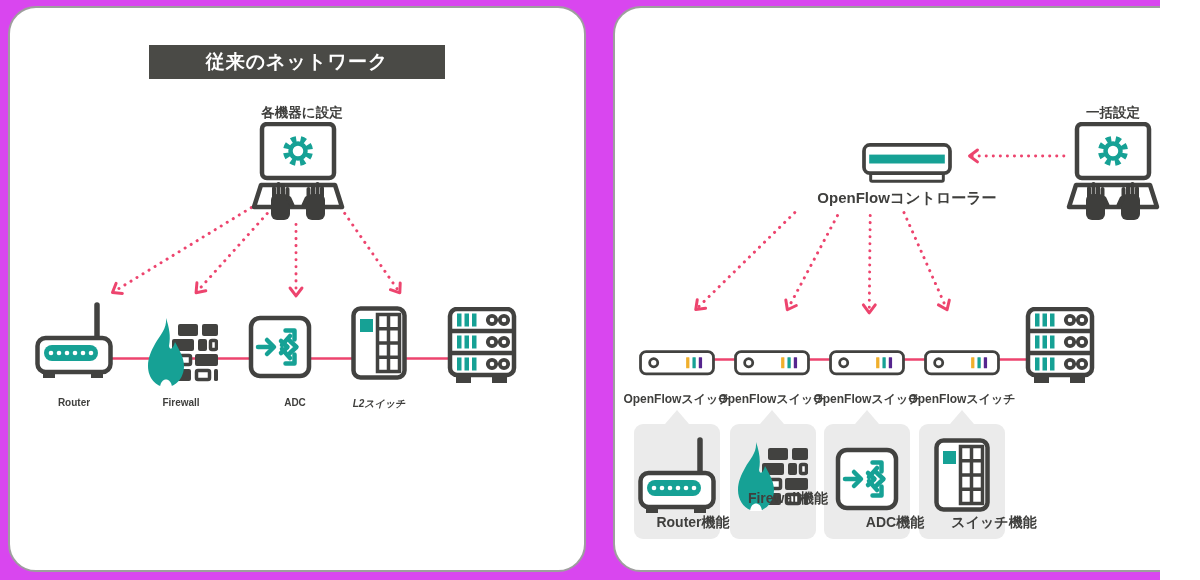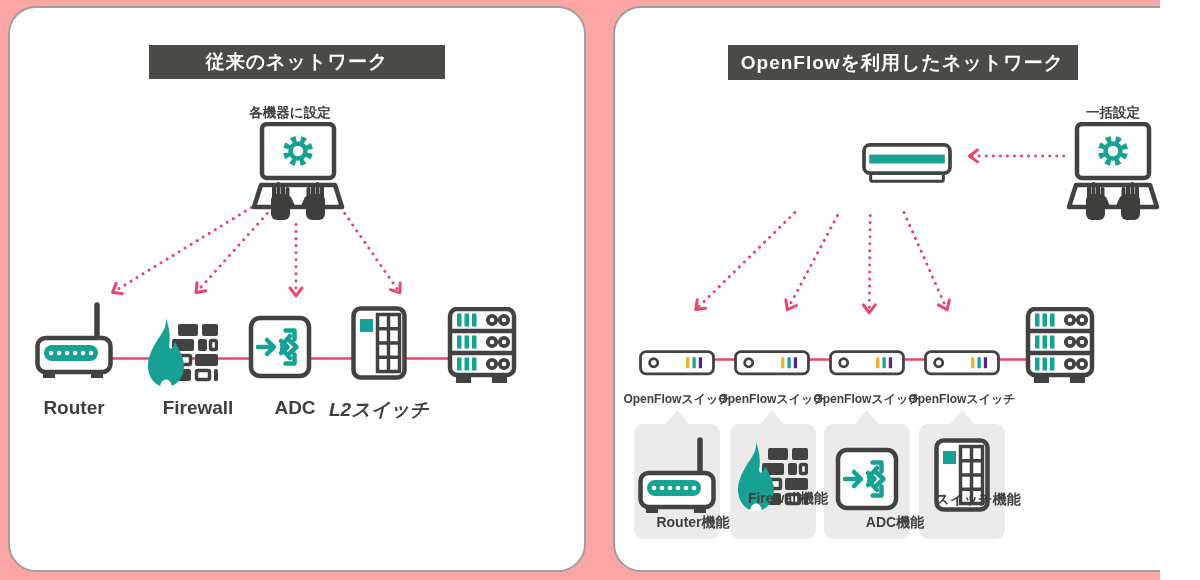--- a/index.html
+++ b/index.html
@@ -1,17 +1,17 @@
 <!DOCTYPE html>
 <html><head>
 <meta charset="utf-8">
 <style>
   html,body{margin:0;padding:0;background:#ffffff;}
   .canvas{
-    position:relative;width:1160px;height:580px;background:#fca5a5;overflow:hidden;
+    position:relative;width:1160px;height:580px;background:#d946ef;overflow:hidden;
     font-family:"Liberation Sans","DejaVu Sans",sans-serif;
   }
   .panel{
     position:absolute;top:6px;height:566px;background:#fff;
     border:2px solid #9E9E9E;border-radius:28px;box-sizing:border-box;
   }
   #panel-left{left:8px;width:578px;}
   #panel-right{left:613px;width:579px;}
   .abs{position:absolute;}
   .title-bar{
@@ -19,21 +19,21 @@
     background:#4A4A46;color:#ffffff;font-weight:700;font-size:19px;
     letter-spacing:1px;text-align:center;white-space:nowrap;
   }
   #panel-left .title-bar{width:296px;height:34px;line-height:34px;}
   #panel-right .title-bar{width:350px;height:35px;line-height:35px;}
   .lbl{
     position:absolute;font-weight:700;color:#3F3F3D;white-space:nowrap;
     transform:translateX(-50%);
   }
   .cfg-lbl{font-size:13.5px;}
-  .dev-lbl{font-size:19px;}
+  .dev-lbl{font-size:10px;}
   .ctrl-lbl{font-size:15px;}
   .sw-lbl{font-size:12px;}
   .fn-lbl{font-size:14px;margin-left:16px;}
   .overlay{position:absolute;left:0;top:0;width:100%;height:100%;}
   .gray-box{position:absolute;width:86px;height:115px;background:#EBEBEB;border-radius:9px;}
   .pointer{
     position:absolute;width:0;height:0;
     border-left:12px solid transparent;border-right:12px solid transparent;
     border-bottom:14px solid #EBEBEB;
   }
@@ -188,21 +188,21 @@
       <g stroke="#ED446E" stroke-width="3" stroke-linecap="round" stroke-dasharray="0.1 7" fill="none">
         <line x1="243" y1="201" x2="104" y2="286" marker-end="url(#ah)"></line>
         <line x1="259" y1="207" x2="188" y2="286" marker-end="url(#ah)"></line>
         <line x1="288" y1="218" x2="288" y2="289" marker-end="url(#ah)"></line>
         <line x1="333" y1="201" x2="392" y2="286" marker-end="url(#ah)"></line>
       </g>
       <line x1="63" y1="353" x2="472" y2="353" stroke="#ED446E" stroke-width="2.5"></line>
     </svg>
 
     <div class="title-bar">従来のネットワーク</div>
-    <div class="lbl cfg-lbl" style="left:280px;top:96px;">各機器に設定</div>
+    <div class="lbl cfg-lbl" style="left:292px;top:96px;">各機器に設定</div>
 
     <svg class="abs" style="left:238px;top:114px;width:100px;height:116px;">
         <use href="#sym-laptop"></use>
       </svg>
 
     <svg class="abs" style="left:25px;top:292px;width:78px;height:80px;">
         <use href="#sym-router"></use>
       </svg>
     <svg class="abs" style="left:136px;top:308px;width:72px;height:74px;">
         <use href="#sym-firewall"></use>
@@ -211,47 +211,47 @@
         <use href="#sym-adc"></use>
       </svg>
     <svg class="abs" style="left:341px;top:298px;width:56px;height:74px;">
         <use href="#sym-l2switch"></use>
       </svg>
     <svg class="abs" style="left:437px;top:299px;width:70px;height:78px;">
         <use href="#sym-server"></use>
       </svg>
 
     <div class="lbl dev-lbl" style="left:64px;top:389px;">Router</div>
-    <div class="lbl dev-lbl" style="left:188px;top:389px;">Firewall</div>
+    <div class="lbl dev-lbl" style="left:171px;top:389px;">Firewall</div>
     <div class="lbl dev-lbl" style="left:285px;top:389px;">ADC</div>
     <div class="lbl dev-lbl" style="left:369px;top:389px;font-style:italic;">L2スイッチ</div>
   </section>
 
   <section class="panel" id="panel-right">
 
     <svg class="overlay" viewBox="0 0 579 566">
       <g stroke="#ED446E" stroke-width="3" stroke-linecap="round" stroke-dasharray="0.1 7" fill="none">
         <line x1="452" y1="149" x2="358" y2="149" marker-end="url(#ah)"></line>
         <line x1="181" y1="206" x2="82" y2="303" marker-end="url(#ah)"></line>
         <line x1="224" y1="209" x2="174" y2="303" marker-end="url(#ah)"></line>
         <line x1="257" y1="209" x2="256" y2="306" marker-end="url(#ah)"></line>
         <line x1="291" y1="206" x2="334" y2="303" marker-end="url(#ah)"></line>
       </g>
       <line x1="62" y1="354" x2="443" y2="354" stroke="#ED446E" stroke-width="2.5"></line>
     </svg>
 
-    <div class="title-bar">OpenFlowを利用したネットワーク</div>
     <div class="lbl cfg-lbl" style="left:498px;top:96px;font-family:Liberation Serif, serif;">一括設定</div>
 
     <svg class="abs" style="left:448px;top:114px;width:100px;height:116px;">
         <use href="#sym-laptop"></use>
       </svg>
     <svg class="abs" style="left:246px;top:134px;width:92px;height:43px;">
         <use href="#sym-controller"></use>
       </svg>
+    <div class="lbl ctrl-lbl" style="left:292px;top:181px;">OpenFlowコントローラー</div>
 
     <svg class="abs" style="left:24px;top:339px;width:76px;height:31px;">
         <use href="#sym-ofswitch"></use>
       </svg>
     <svg class="abs" style="left:119px;top:339px;width:76px;height:31px;">
         <use href="#sym-ofswitch"></use>
       </svg>
     <svg class="abs" style="left:214px;top:339px;width:76px;height:31px;">
         <use href="#sym-ofswitch"></use>
       </svg>
@@ -286,15 +286,15 @@
     <svg class="abs" style="left:220px;top:439px;width:64px;height:64px;">
         <use href="#sym-adc"></use>
       </svg>
     <svg class="abs" style="left:319px;top:430px;width:56px;height:74px;">
         <use href="#sym-l2switch"></use>
       </svg>
 
     <div class="lbl fn-lbl" style="left:62px;top:506px;">Router機能</div>
     <div class="lbl fn-lbl" style="left:157px;top:482px;">Firewall機能</div>
     <div class="lbl fn-lbl" style="left:264px;top:506px;">ADC機能</div>
-    <div class="lbl fn-lbl" style="left:347px;top:483px;">スイッチ機能</div>
+    <div class="lbl fn-lbl" style="left:347px;top:506px;padding-left:32px;">スイッチ機能</div>
   </section>
 </div>
 
 </body></html>

